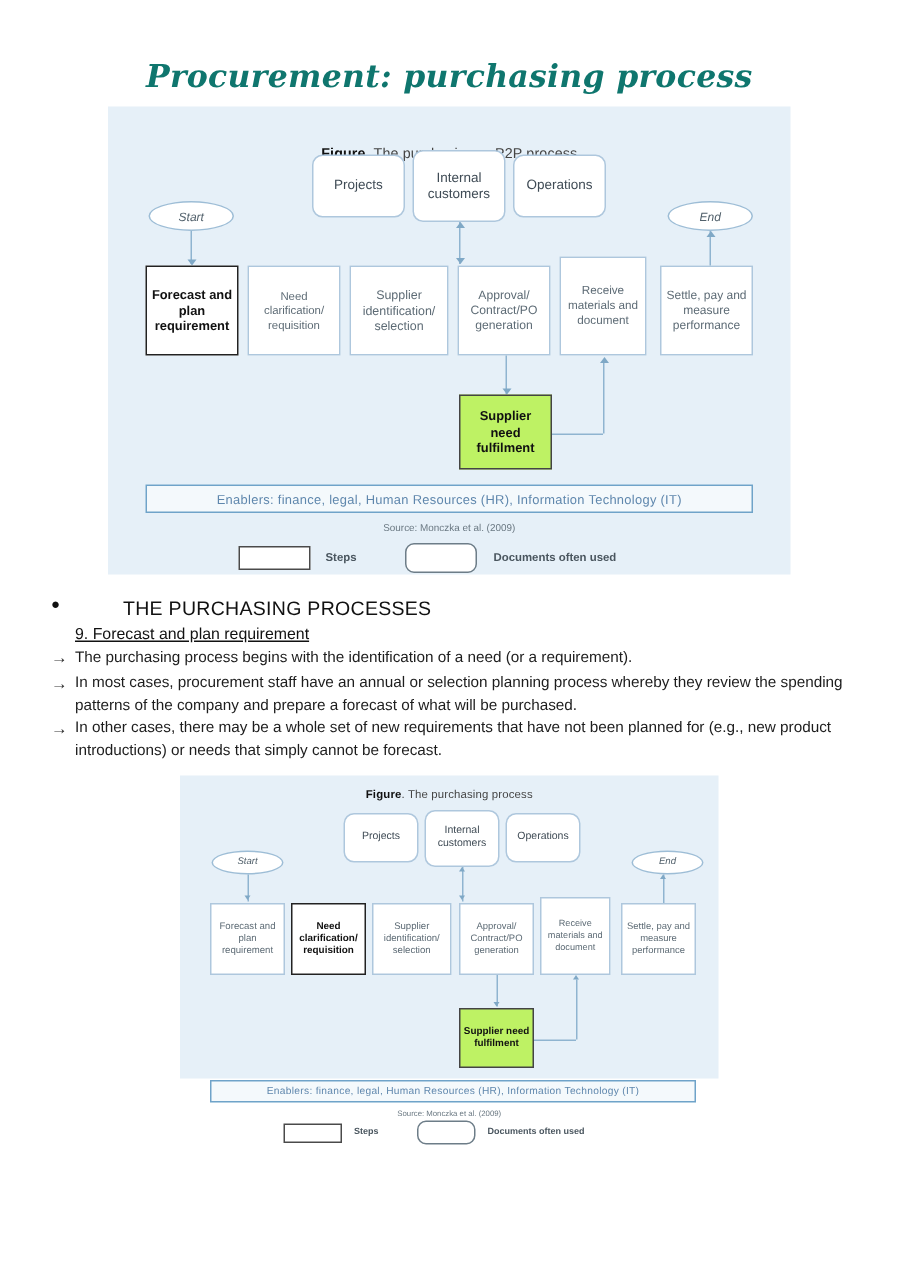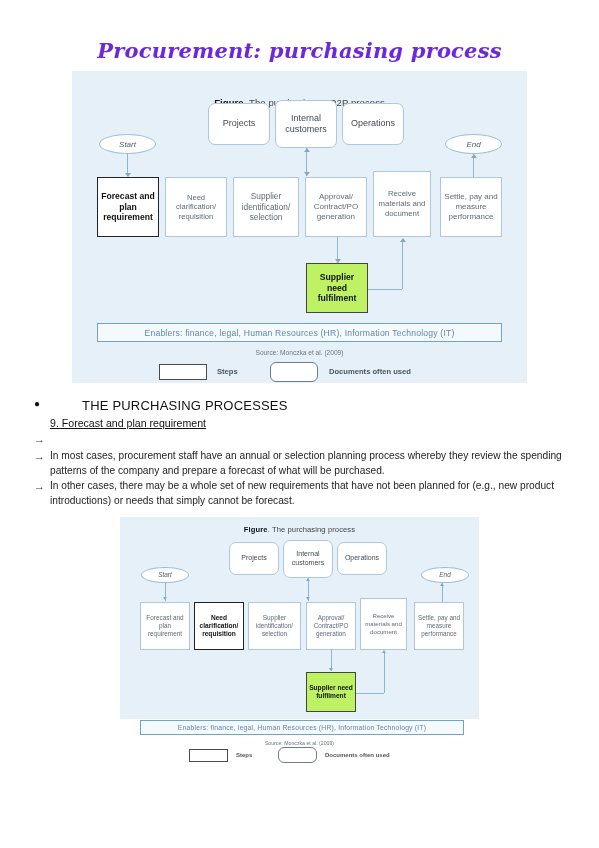--- a/index.html
+++ b/index.html
@@ -17,21 +17,21 @@
   }
 
   
   .page-title {
     text-align: center;
     font-family: "DejaVu Serif", serif;
     font-style: italic;
     font-weight: 700;
     font-size: 21px;
     letter-spacing: 0.2px;
-    color: #6d28d9;
+    color: #0f766e;
     padding-top: 38px;
     padding-bottom: 8px;
   }
 
   
   .figure-panel {
     background: #e6f0f8;
     position: relative;
   }
   .figure-panel.fig1 {
@@ -237,20 +237,21 @@
 
   <div class="bullet-row">
     <div class="bullet-mark disc">●</div>
     <div class="bullet-text section-head">THE PURCHASING PROCESSES</div>
   </div>
 
   <div class="sub-head">9. Forecast and plan requirement</div>
 
   <div class="bullet-row">
     <div class="bullet-mark arrow-mark">→</div>
+    <div class="bullet-text">The purchasing process begins with the identification of a need (or a requirement).</div>
   </div>
 
   <div class="bullet-row">
     <div class="bullet-mark arrow-mark">→</div>
     <div class="bullet-text">In most cases, procurement staff have an annual or selection planning process whereby they review the spending patterns of the company and prepare a forecast of what will be purchased.</div>
   </div>
 
   <div class="bullet-row">
     <div class="bullet-mark arrow-mark">→</div>
     <div class="bullet-text">In other cases, there may be a whole set of new requirements that have not been planned for (e.g., new product introductions) or needs that simply cannot be forecast.</div>

